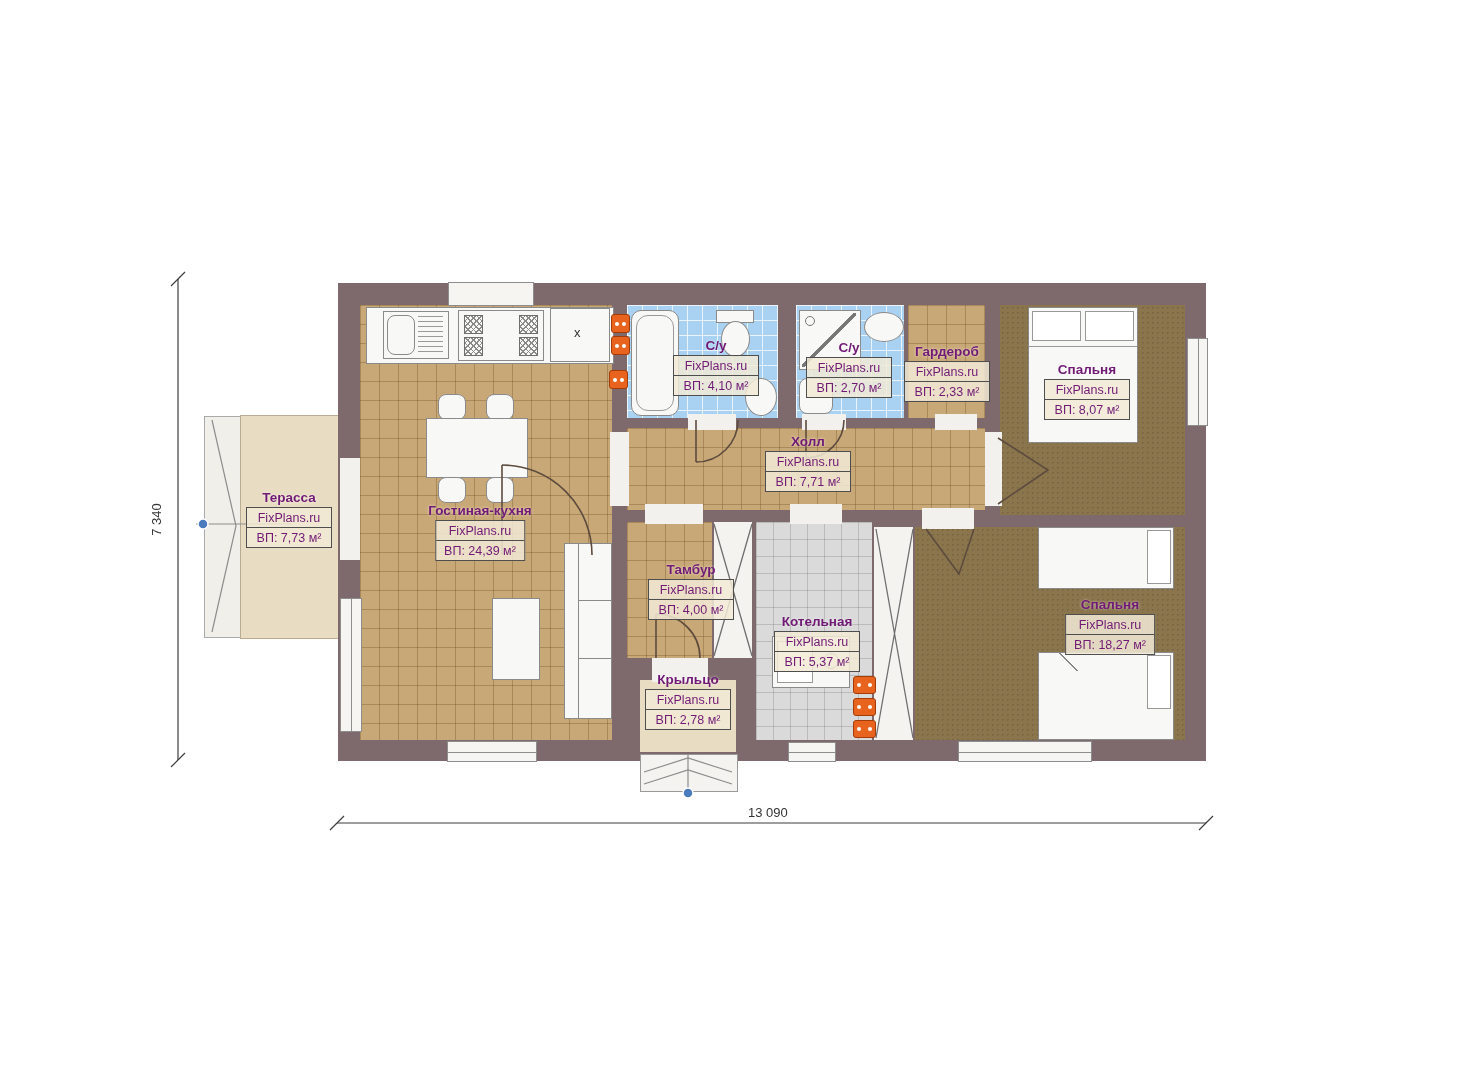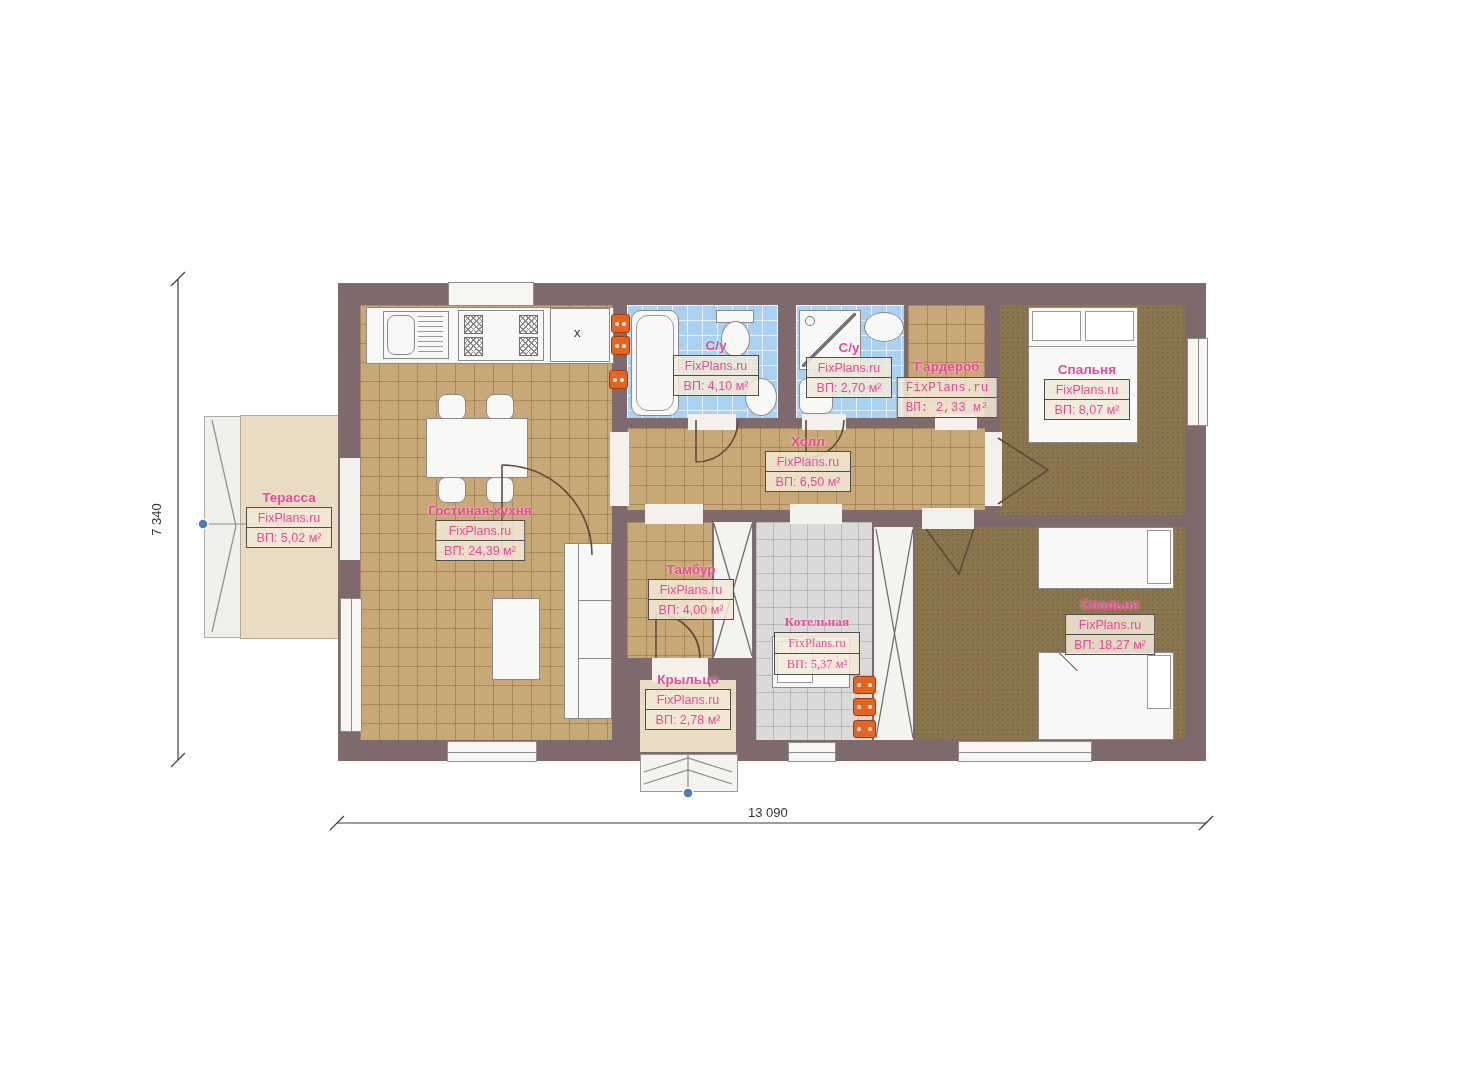--- a/index.html
+++ b/index.html
@@ -46,21 +46,21 @@
     background:#fff;top:50%;margin-top:-2px;}
   .radiator::before{left:3px;} .radiator::after{right:3px;}
   .burner{position:absolute;width:17px;height:17px;border:1px solid #6f6f6f;background:
     repeating-linear-gradient(45deg,#8a8a8a 0 1px,transparent 1px 4px),
     repeating-linear-gradient(-45deg,#8a8a8a 0 1px,transparent 1px 4px);}
   .drainer{background:repeating-linear-gradient(#9a9a9a 0 1px,transparent 1px 5px);}
 
   .svg-overlay{position:absolute;left:0;top:0;z-index:8;pointer-events:none;}
 
   
-  .room-label{position:absolute;transform:translateX(-50%);text-align:center;color:#ec4899;z-index:10;}
+  .room-label{position:absolute;transform:translateX(-50%);text-align:center;color:#701a75;z-index:10;}
   .room-name{font-weight:bold;font-size:13.5px;margin-bottom:2px;white-space:nowrap;
              text-shadow:0 0 3px rgba(255,255,255,.65);}
   .room-box{display:inline-block;border:1px solid #4e4e4e;background:rgba(242,234,214,.85);
             font-size:12.5px;min-width:84px;}
   .room-box .row{padding:2.5px 8px;white-space:nowrap;}
   .room-box .row + .row{border-top:1px solid #4e4e4e;}
 
   .dim-label{position:absolute;font-size:13px;color:#333;z-index:10;white-space:nowrap;}
   .dim-label.vert{transform:rotate(-90deg);transform-origin:center;}
   .cab-mark{position:absolute;z-index:7;font-size:13px;color:#333;}
@@ -202,21 +202,21 @@
       <path d="M330,830 L344,816 M1199,830 L1213,816"></path>
     </g>
     <circle cx="203" cy="524" r="5" fill="#4a7bbd" stroke="#ffffff" stroke-width="1.5"></circle>
     <circle cx="688" cy="793" r="5" fill="#4a7bbd" stroke="#ffffff" stroke-width="1.5"></circle>
   </svg>
 
   <div class="room-label" style="left:289px;top:490px;">
     <div class="room-name">Терасса</div>
     <div class="room-box">
       <div class="row">FixPlans.ru</div>
-      <div class="row">ВП: 5,02 м²</div>
+      <div class="row">ВП: 7,73 м²</div>
     </div>
   </div>
 
   <div class="room-label" style="left:480px;top:503px;">
     <div class="room-name">Гостиная-кухня</div>
     <div class="room-box">
       <div class="row">FixPlans.ru</div>
       <div class="row">ВП: 24,39 м²</div>
     </div>
   </div>
@@ -230,53 +230,53 @@
   </div>
 
   <div class="room-label" style="left:849px;top:340px;">
     <div class="room-name">С/у</div>
     <div class="room-box">
       <div class="row">FixPlans.ru</div>
       <div class="row">ВП: 2,70 м²</div>
     </div>
   </div>
 
-  <div class="room-label" style="left:947px;top:360px;font-family:Liberation Mono, monospace;">
+  <div class="room-label" style="left:947px;top:344px;">
     <div class="room-name">Гардероб</div>
     <div class="room-box">
       <div class="row">FixPlans.ru</div>
       <div class="row">ВП: 2,33 м²</div>
     </div>
   </div>
 
   <div class="room-label" style="left:1087px;top:362px;">
     <div class="room-name">Спальня</div>
     <div class="room-box">
       <div class="row">FixPlans.ru</div>
       <div class="row">ВП: 8,07 м²</div>
     </div>
   </div>
 
   <div class="room-label" style="left:808px;top:434px;">
     <div class="room-name">Холл</div>
     <div class="room-box">
       <div class="row">FixPlans.ru</div>
-      <div class="row">ВП: 6,50 м²</div>
+      <div class="row">ВП: 7,71 м²</div>
     </div>
   </div>
 
   <div class="room-label" style="left:691px;top:562px;">
     <div class="room-name">Тамбур</div>
     <div class="room-box">
       <div class="row">FixPlans.ru</div>
       <div class="row">ВП: 4,00 м²</div>
     </div>
   </div>
 
-  <div class="room-label" style="left:817px;top:614px;font-family:Liberation Serif, serif;">
+  <div class="room-label" style="left:817px;top:614px;">
     <div class="room-name">Котельная</div>
     <div class="room-box">
       <div class="row">FixPlans.ru</div>
       <div class="row">ВП: 5,37 м²</div>
     </div>
   </div>
 
   <div class="room-label" style="left:1110px;top:597px;">
     <div class="room-name">Спальня</div>
     <div class="room-box">

